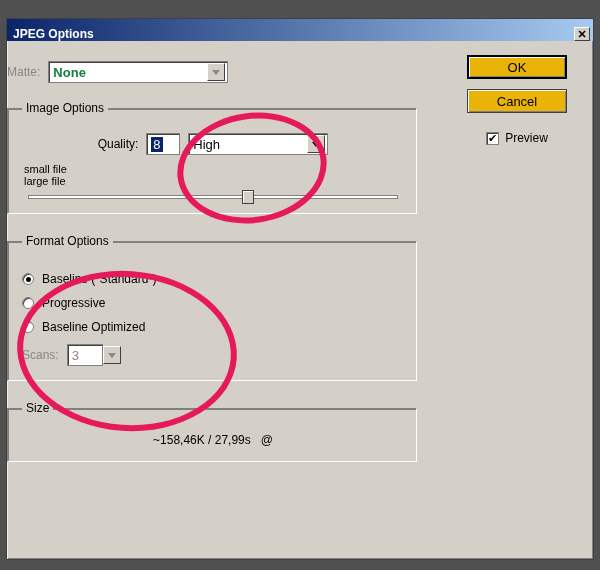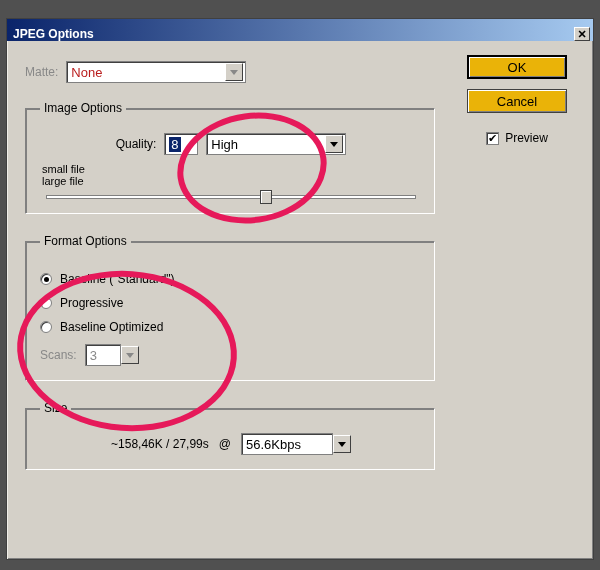--- a/index.html
+++ b/index.html
@@ -37,21 +37,21 @@
   .titlebar .close {
     width: 16px; height: 14px;
     background: #D4D0C8;
     border: 1px solid #fff;
     border-right-color:#404040; border-bottom-color:#404040;
     display:flex; align-items:center; justify-content:center;
     color:#000; font-size:11px; line-height:1;
   }
   .body {
     position: relative;
-    padding: 14px 14px 14px 18px;
+    padding: 14px 14px 14px 0;
     display: flex;
   }
   .leftcol { width: 420px; }
   .rightcol {
     position: absolute;
     right: 16px;
     top: 14px;
     width: 120px;
     display:flex; flex-direction:column; gap:10px; align-items:center;
   }
@@ -163,21 +163,21 @@
       <span>✕</span>
     </div>
   </div>
 
   <div class="body">
 
     <div class="leftcol">
 
       <div class="row">
         <span class="label">Matte:</span>
-        <div class="dropdown" style="color:#b91c1c;">
+        <div class="dropdown" style="color:#15803d;font-weight:bold;">
           <span>None</span>
           <div class="dd-btn">
               <div class="tri dim"></div>
             </div>
         </div>
       </div>
 
       <fieldset class="group">
         <legend>Image Options</legend>
         <div class="row" style="margin:0 0 8px 0;justify-content:center;">
@@ -228,28 +228,20 @@
               </div>
           </div>
         </div>
       </fieldset>
 
       <fieldset class="group">
         <legend>Size</legend>
         <div class="sizebar">
           <span>~158,46K / 27,99s</span>
           <span>@</span>
-          <div class="dd-mini">
-            <div class="field">
-                <span>56.6Kbps</span>
-              </div>
-            <div class="dd-btn">
-                <div class="tri"></div>
-              </div>
-          </div>
         </div>
       </fieldset>
 
     </div>
 
     <div class="rightcol">
       <div class="btn default">
         <span>OK</span>
       </div>
       <div class="btn">

